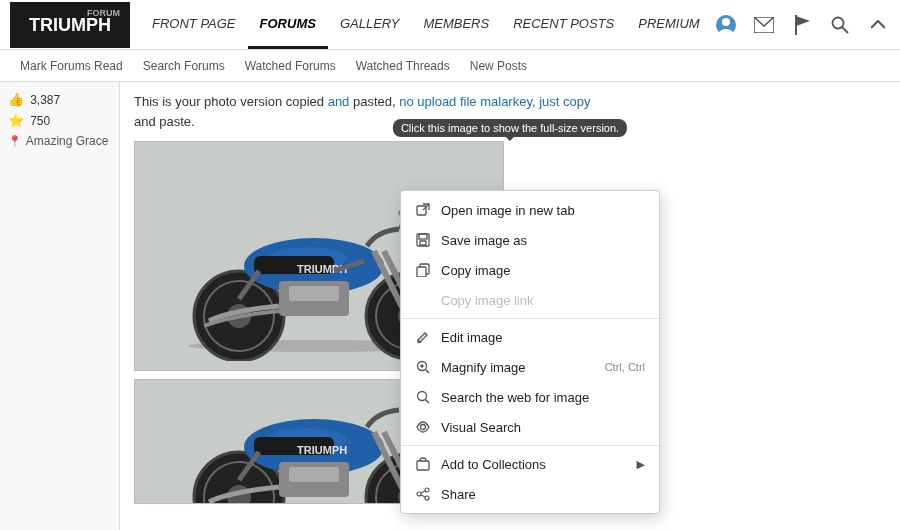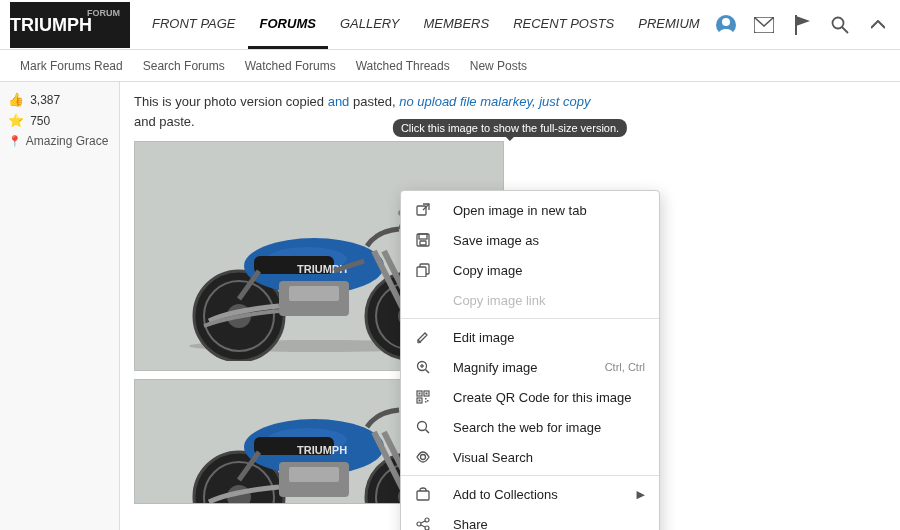--- a/index.html
+++ b/index.html
@@ -14,20 +14,21 @@
       height: 50px;
       padding: 0 10px;
     }
     .logo {
       background: #1a1a1a;
       color: #fff;
       width: 120px;
       height: 46px;
       display: flex;
       align-items: center;
+      justify-content: center;
       font-weight: bold;
       font-size: 11px;
       flex-shrink: 0;
       position: relative;
     }
     .logo-triumph {
       font-size: 18px;
       font-weight: 900;
       color: #fff;
       line-height: 1;
@@ -207,21 +208,21 @@
       background: #fff;
       border: 1px solid #ccc;
       border-radius: 4px;
       box-shadow: 2px 4px 16px rgba(0,0,0,0.18);
       z-index: 100;
       padding: 4px 0;
     }
     .ctx-item {
       display: flex;
       align-items: center;
-      gap: 22px;
+      gap: 10px;
       padding: 7px 14px;
       font-size: 13px;
       color: #222;
       cursor: pointer;
       white-space: nowrap;
     }
     .ctx-item.disabled { color: #bbb; cursor: default; }
     .ctx-separator {
       height: 1px;
       background: #e0e0e0;
@@ -322,21 +323,21 @@
     </div>
     <div class="sidebar-name">
       <span style="color:#555;font-size:11px;">📍</span>
       <span>Amazing Grace</span>
     </div>
   </div>
 
   <div class="main-area">
 
     <p class="post-text">
-      <span>This is your photo version copied </span><span style="color:#1a6eb5;">and</span><span> pasted, </span><span style="color:#1a6eb5;font-style:italic;">no upload file malarkey, just copy</span><br><span>and paste.</span>
+      <span>This is your photo version copied </span><span style="color:#1a6eb5;">and</span><span> pasted, </span><span style="color:#1a6eb5;">no upload file malarkey, just copy</span><br><span>and paste.</span>
     </p>
 
     <div class="img-wrapper" style="position:relative; display:block; margin-bottom:8px;">
       <div class="img-tooltip">Click this image to show the full-size version.</div>
       <div class="moto-img">
 
         <svg class="moto-svg" viewBox="0 0 340 210" xmlns="http://www.w3.org/2000/svg">
 
           <rect width="340" height="210" fill="#c8ccc8"></rect>
 
@@ -465,36 +466,20 @@
               <circle cx="6" cy="6" r="4.5" fill="none" stroke="#555" stroke-width="1.3"></circle>
               <line x1="9.5" y1="9.5" x2="13" y2="13" stroke="#555" stroke-width="1.5"></line>
               <line x1="4" y1="6" x2="8" y2="6" stroke="#555" stroke-width="1.3"></line>
               <line x1="6" y1="4" x2="6" y2="8" stroke="#555" stroke-width="1.3"></line>
             </svg>
         </span>
         <span class="ctx-label">Magnify image</span>
         <span class="ctx-shortcut">Ctrl, Ctrl</span>
       </div>
 
-      <div class="ctx-item">
-        <span class="ctx-icon">
-          <svg width="14" height="14" viewBox="0 0 14 14">
-              <rect x="1" y="1" width="5" height="5" fill="none" stroke="#555" stroke-width="1.2"></rect>
-              <rect x="8" y="1" width="5" height="5" fill="none" stroke="#555" stroke-width="1.2"></rect>
-              <rect x="1" y="8" width="5" height="5" fill="none" stroke="#555" stroke-width="1.2"></rect>
-              <rect x="2.5" y="2.5" width="2" height="2" fill="#555"></rect>
-              <rect x="9.5" y="2.5" width="2" height="2" fill="#555"></rect>
-              <rect x="2.5" y="9.5" width="2" height="2" fill="#555"></rect>
-              <rect x="9" y="8" width="1.5" height="1.5" fill="#555"></rect>
-              <rect x="11" y="10" width="1.5" height="1.5" fill="#555"></rect>
-              <rect x="9" y="11" width="1.5" height="1.5" fill="#555"></rect>
-            </svg>
-        </span>
-        <span class="ctx-label">Create QR Code for this image</span>
-      </div>
 
       <div class="ctx-item">
         <span class="ctx-icon">
           <svg width="14" height="14" viewBox="0 0 14 14">
               <circle cx="6" cy="6" r="4.5" fill="none" stroke="#555" stroke-width="1.3"></circle>
               <line x1="9.5" y1="9.5" x2="13" y2="13" stroke="#555" stroke-width="1.5"></line>
             </svg>
         </span>
         <span class="ctx-label">Search the web for image</span>
       </div>

